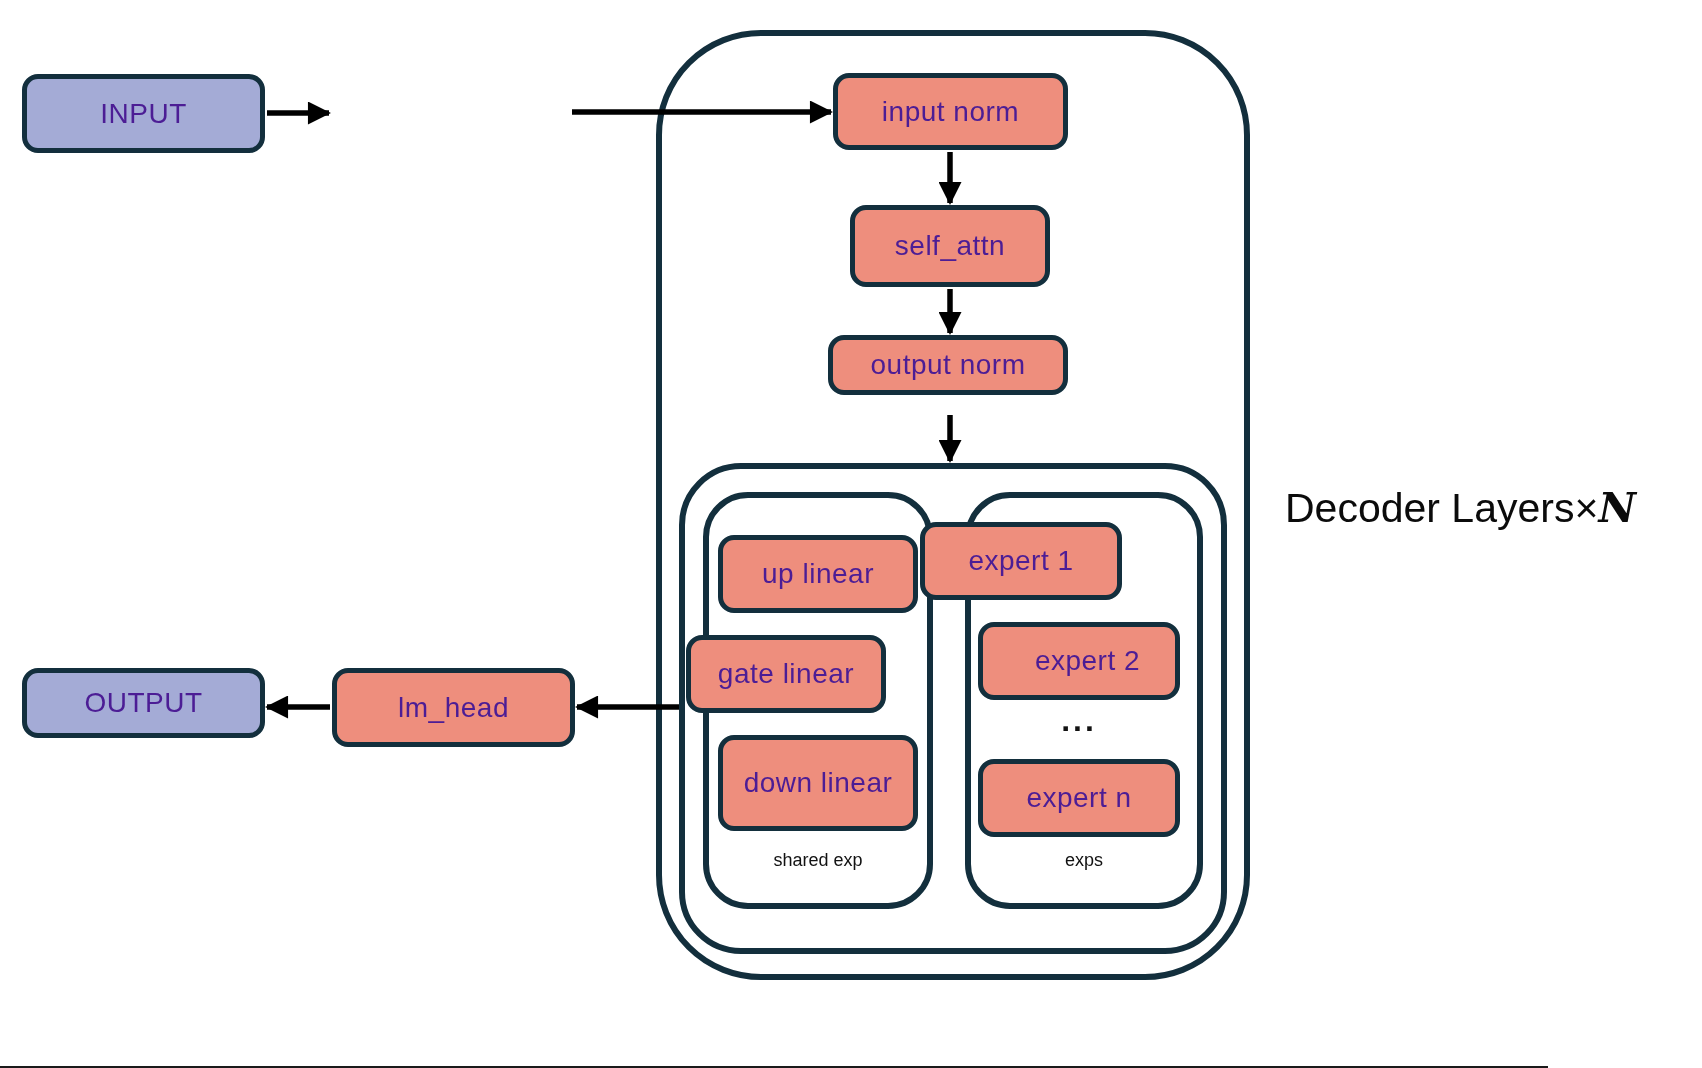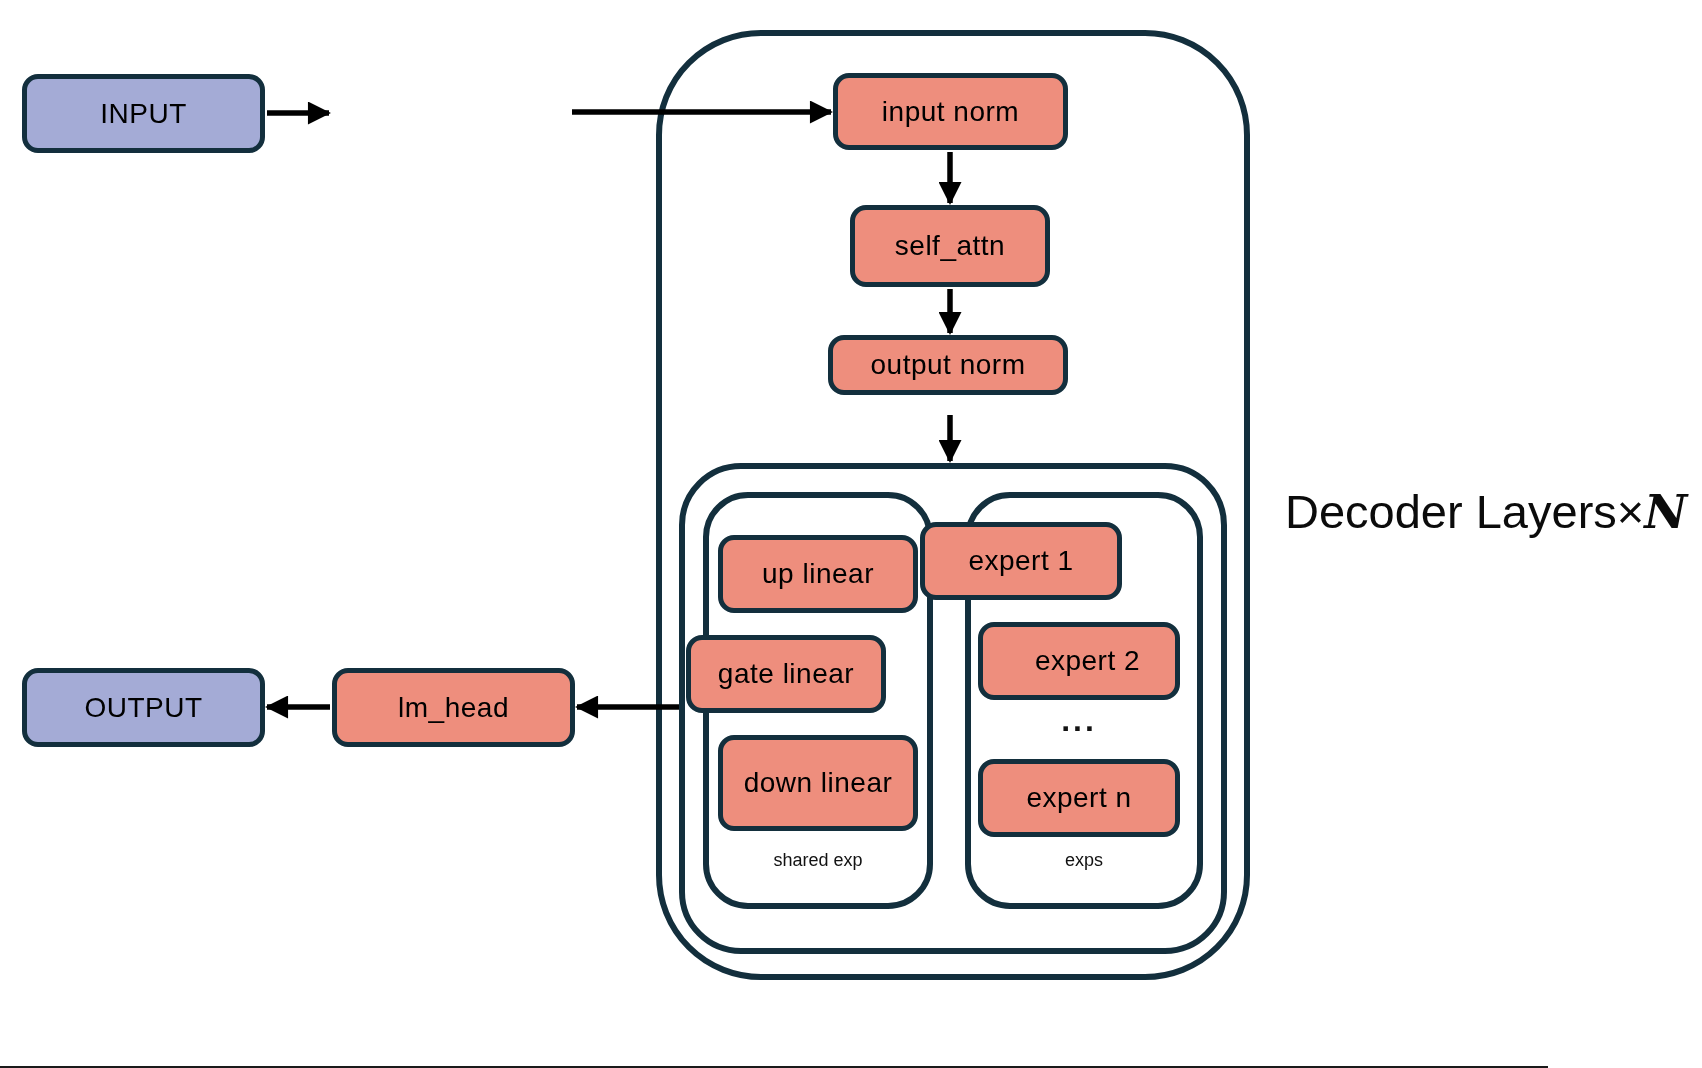--- a/index.html
+++ b/index.html
@@ -9,21 +9,21 @@
     background:#ffffff;
     overflow:hidden;
     font-family:"Liberation Sans", sans-serif;
   }
   .node{
     position:absolute;
     box-sizing:border-box;
     display:flex;align-items:center;justify-content:center;
     border:5px solid #132F3D;
     border-radius:16px;
-    color:#000000;
+    color:#4c1d95;
     font-size:28px;
     letter-spacing:.5px;
   }
   .salmon{background:#EE8E7D;}
   .peri{background:#A4ABD6;}
   .container-box{
     position:absolute;
     box-sizing:border-box;
     border:6px solid #132F3D;
     background:transparent;
@@ -39,21 +39,21 @@
     color:#121212;
     font-size:32px;
     font-weight:700;
     letter-spacing:3px;
     text-align:center;
   }
   .caption{
     position:absolute;
     left:1285px;top:484px;
     color:#0b0b0b;
-    font-size:47px;
+    font-size:41px;
     white-space:nowrap;
   }
   .caption .mathn{
     font-family:"DejaVu Serif", serif;
     font-style:italic;
     font-weight:700;
   }
   svg.arrows{position:absolute;left:0;top:0;pointer-events:none;}
   .bottom-line{
     position:absolute;left:0;bottom:0;width:1548px;height:2px;background:#1a1a1a;
@@ -106,21 +106,21 @@
     <span>expert 2</span>
   </div>
   <div class="dots" style="left:978px;top:702px;width:202px;"><span>...</span></div>
   <div class="node salmon" style="left:978px;top:759px;width:202px;height:78px;">
     <span>expert n</span>
   </div>
 
   <div class="lbl" style="left:703px;top:850px;width:230px;"><span>shared exp</span></div>
   <div class="lbl" style="left:965px;top:850px;width:238px;"><span>exps</span></div>
 
-  <div class="node peri" style="left:22px;top:668px;width:243px;height:79px;">
+  <div class="node peri" style="left:22px;top:668px;width:243px;height:70px;">
     <span>OUTPUT</span>
   </div>
   <div class="node salmon" style="left:332px;top:668px;width:243px;height:79px;">
     <span>lm_head</span>
   </div>
 
   <div class="caption">
     <span>Decoder Layers</span><span>×</span><span class="mathn">N</span>
   </div>
 

